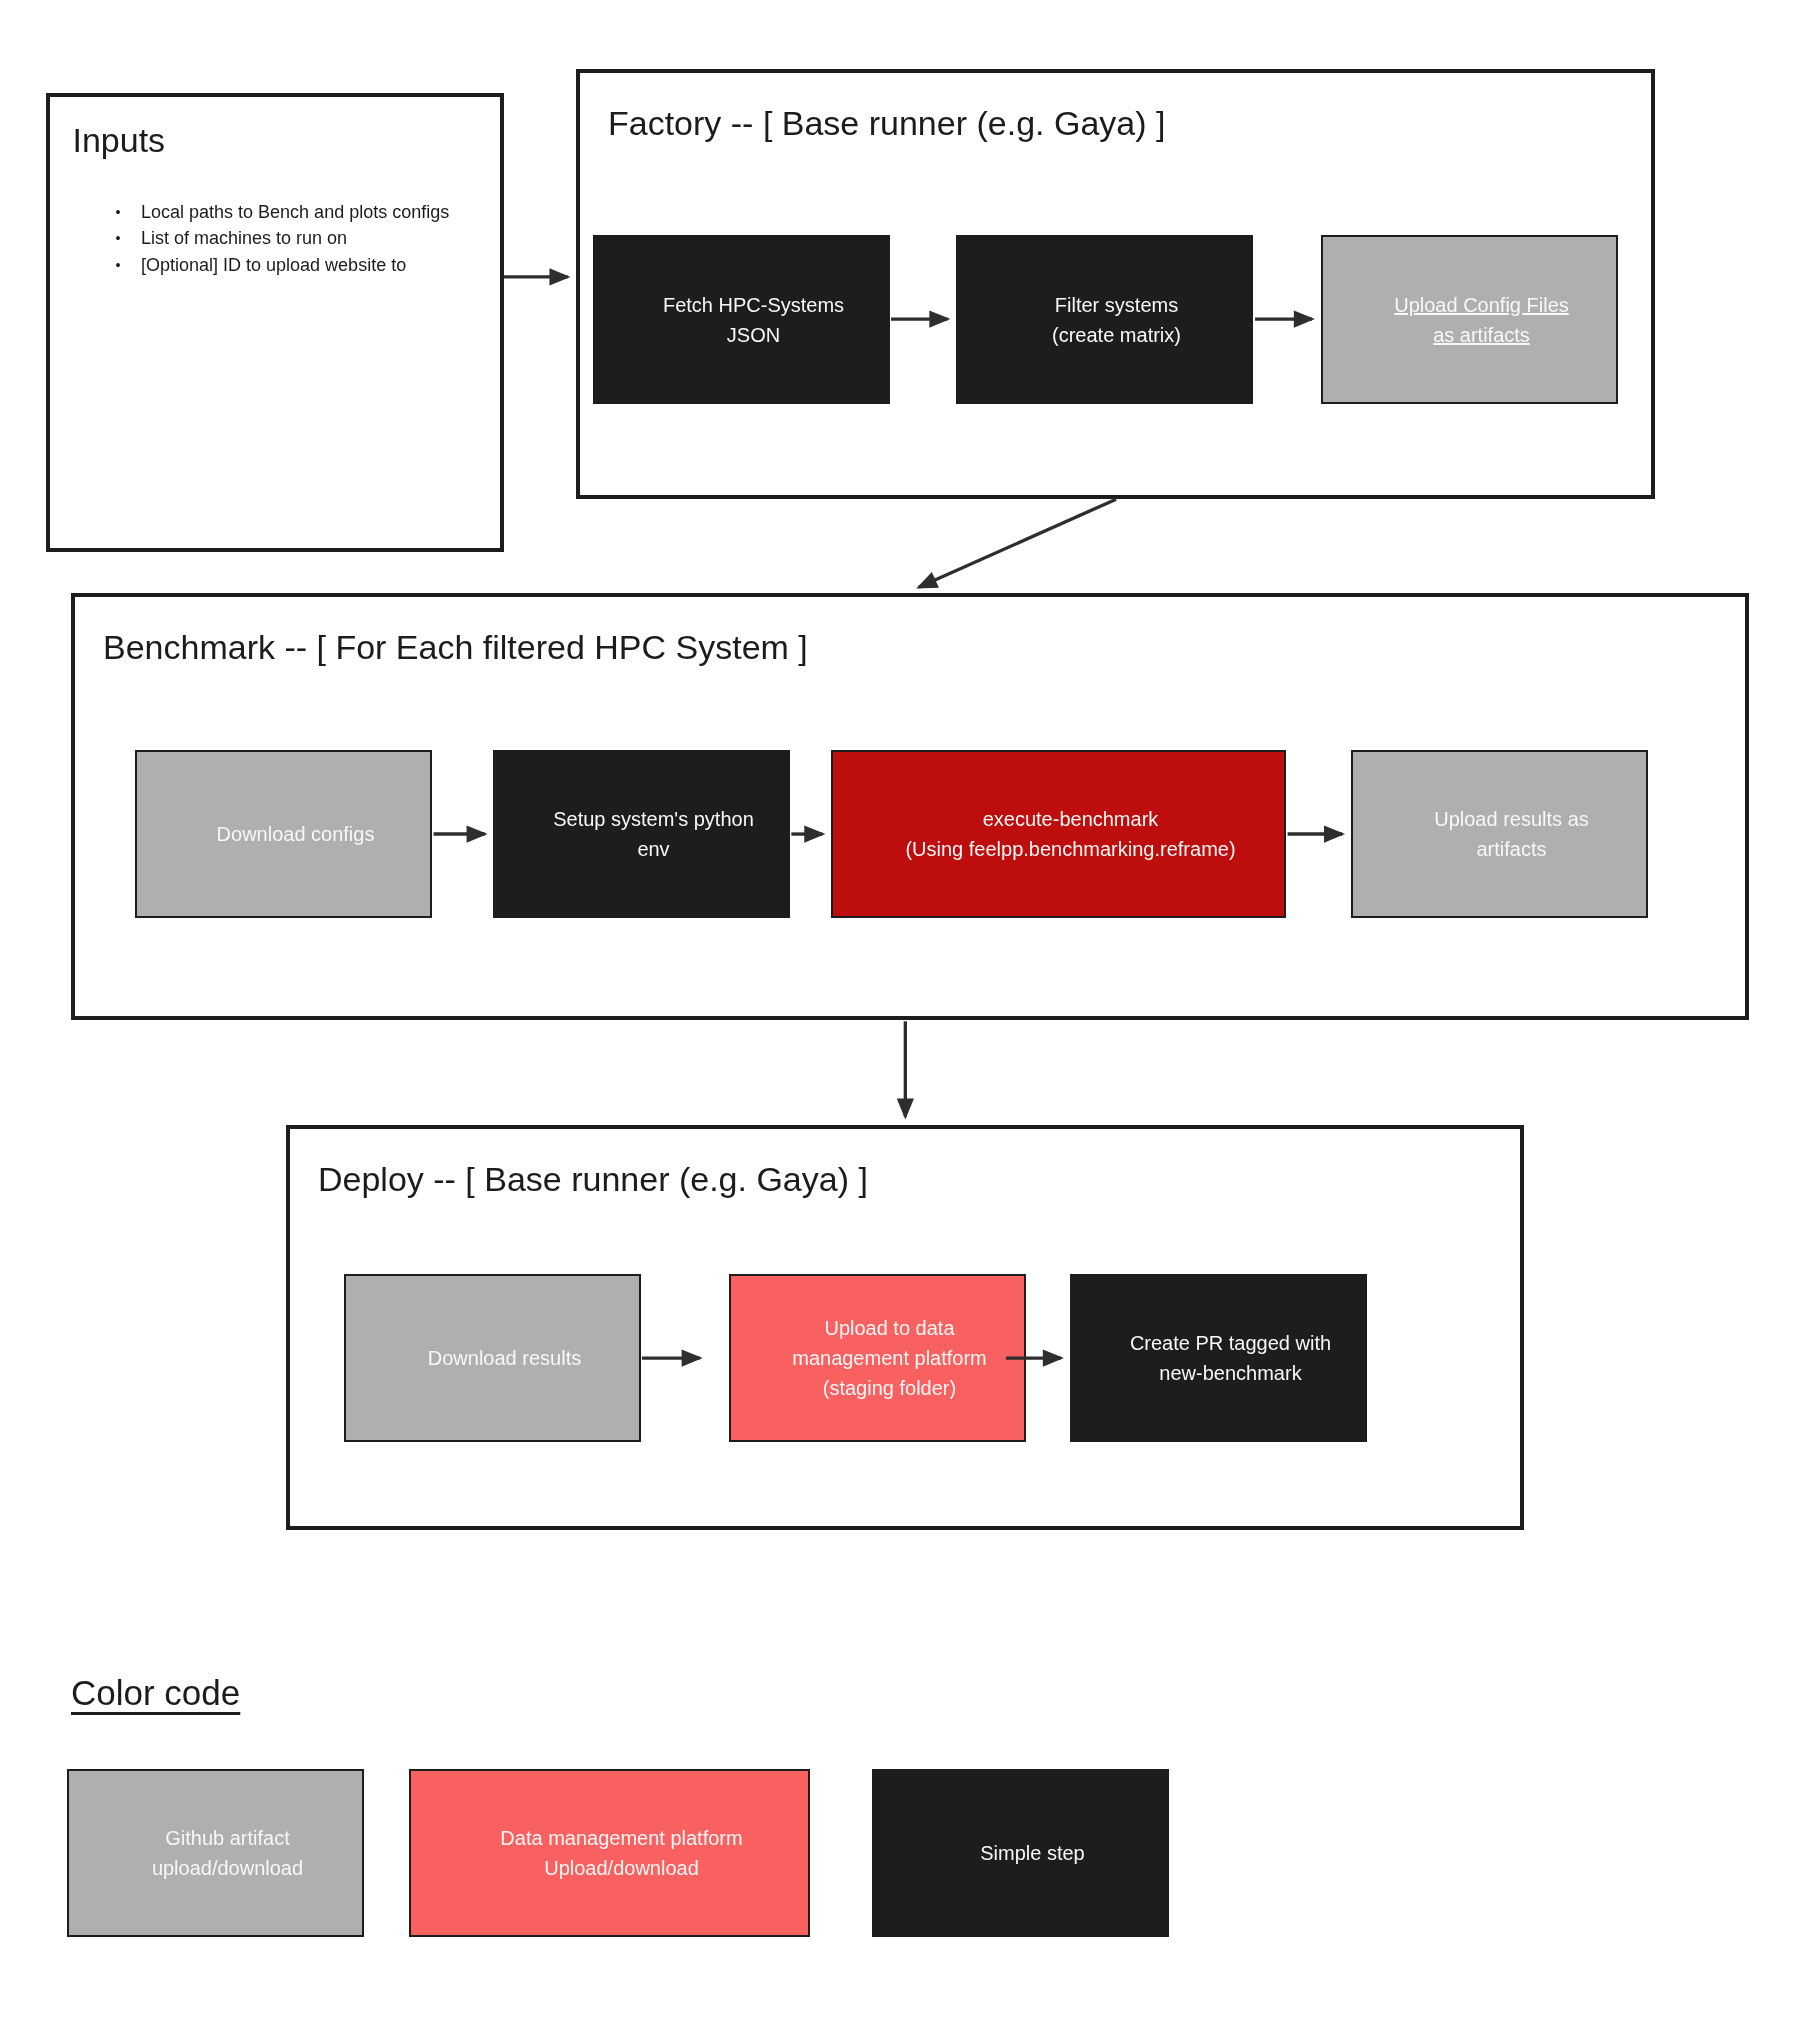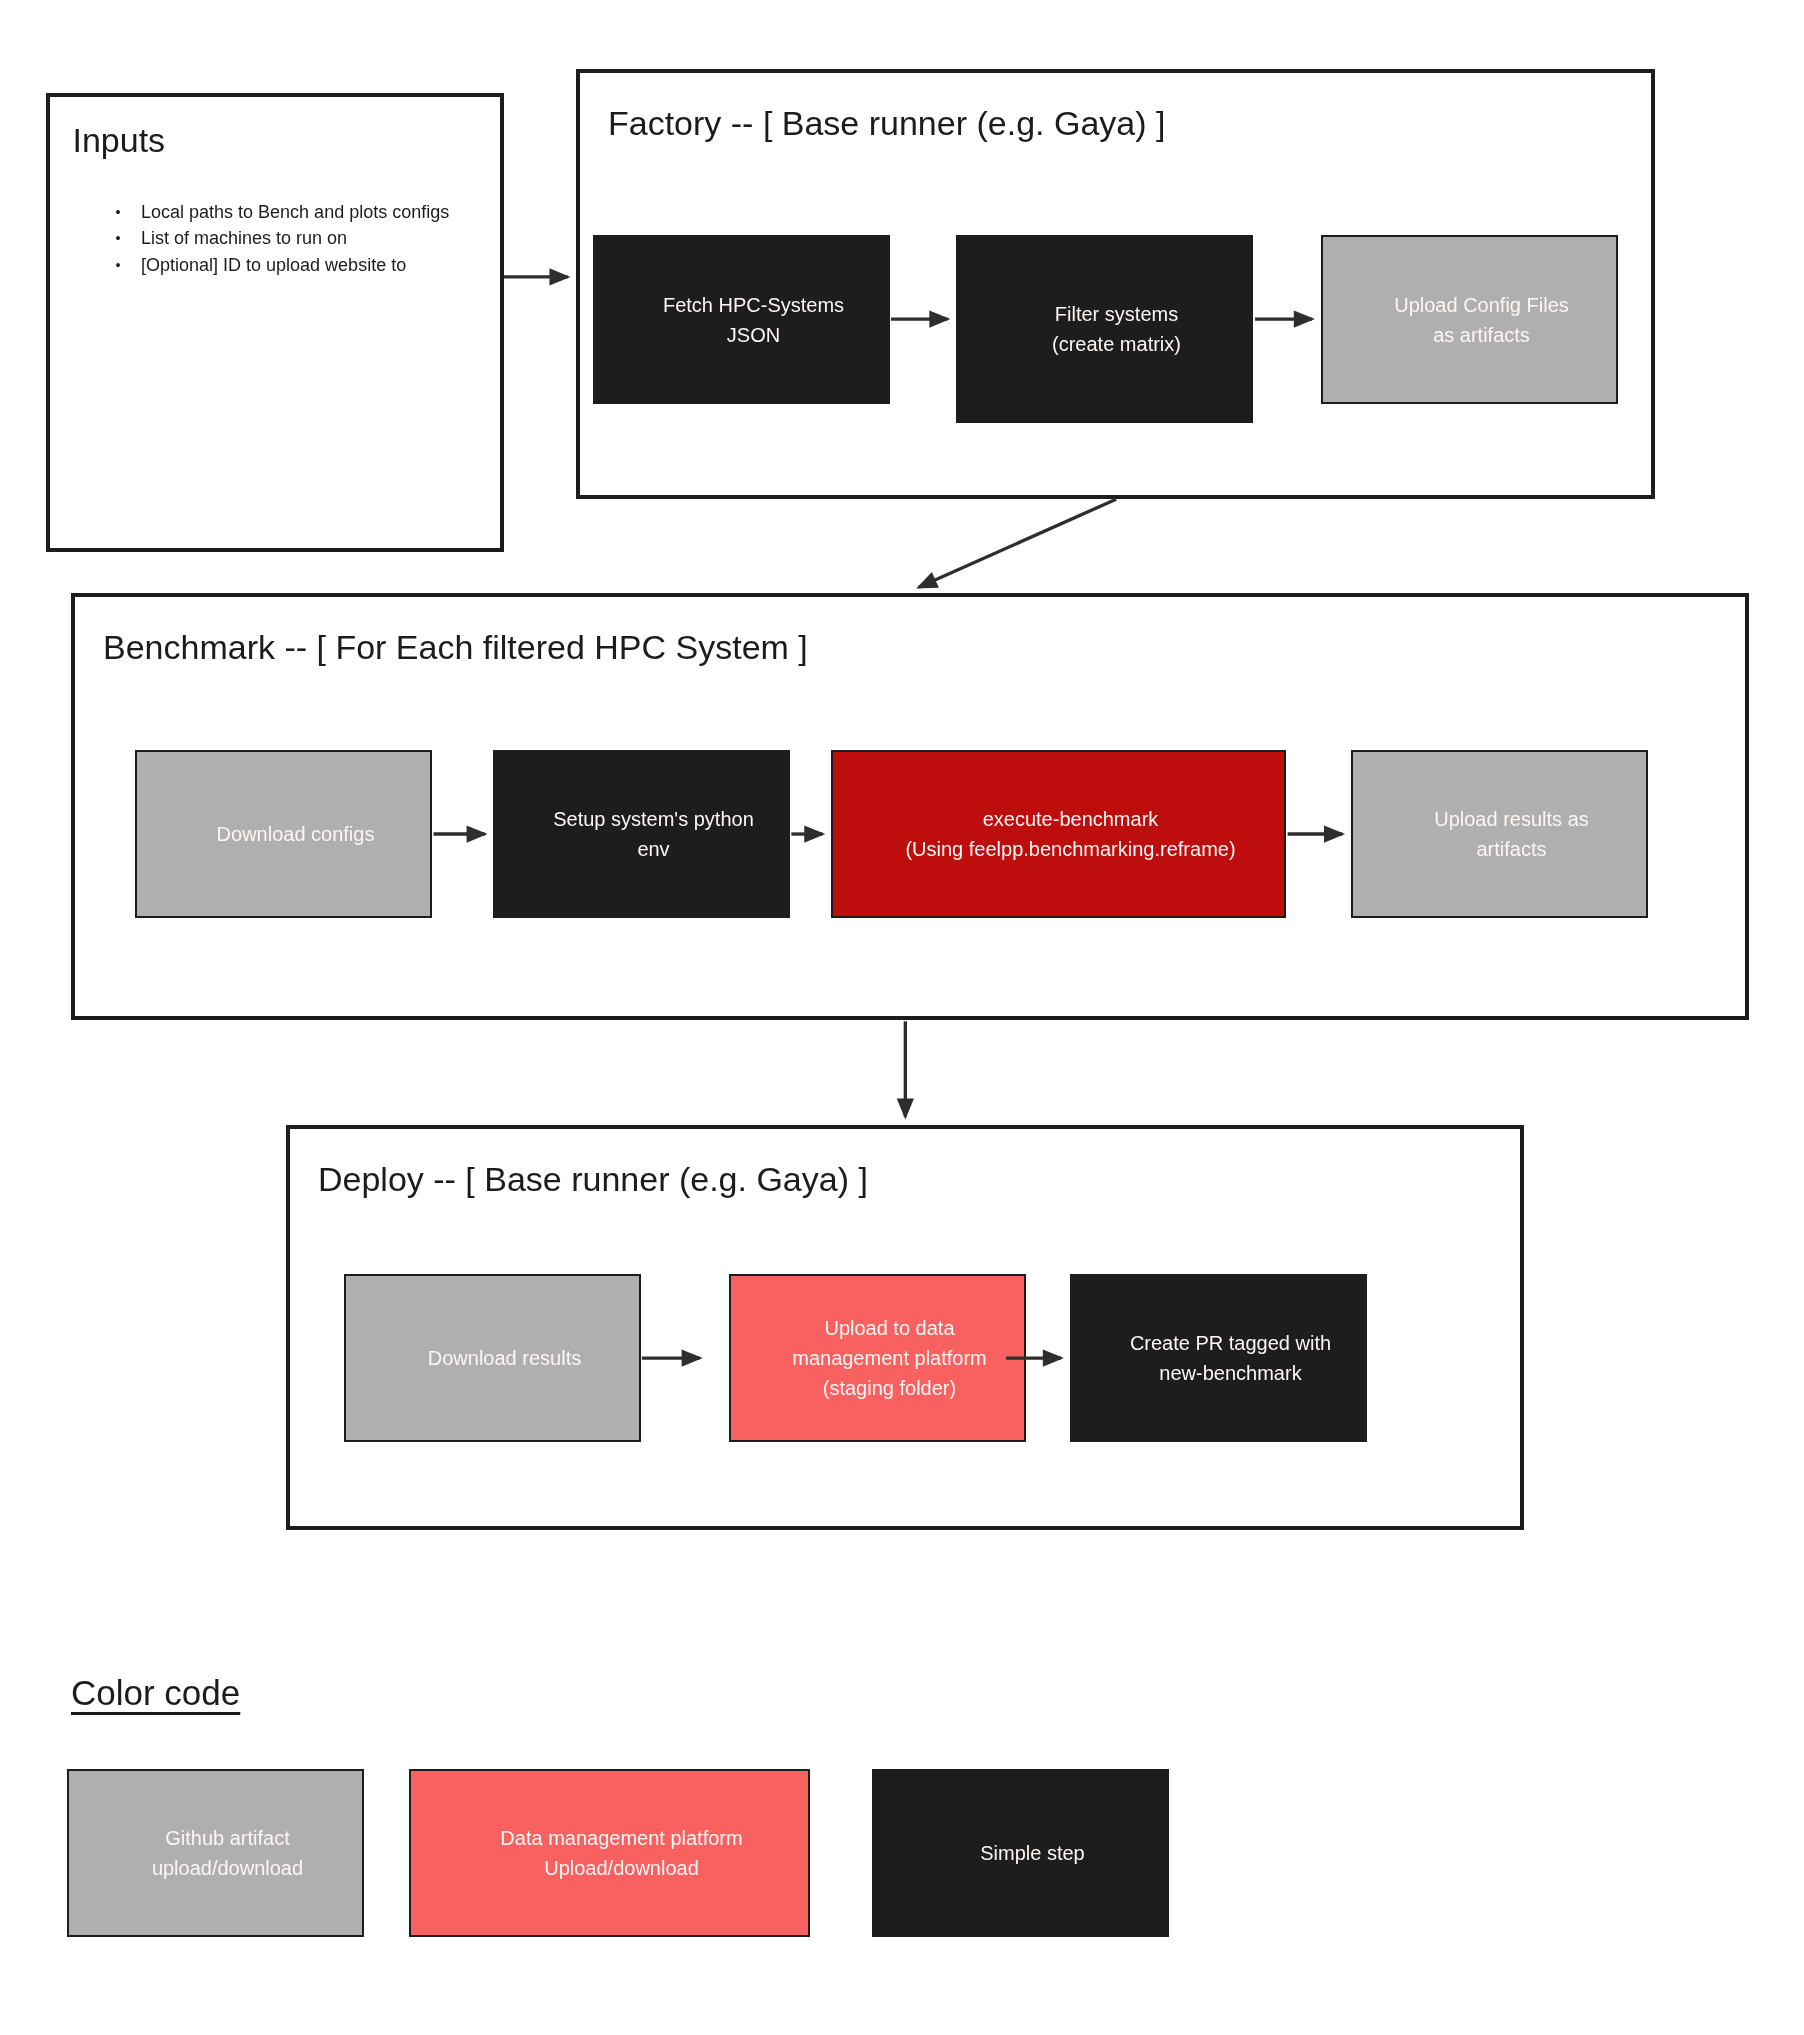--- a/index.html
+++ b/index.html
@@ -51,25 +51,25 @@
     </ul>
   </div>
 
   <div class="section" style="left:576px;top:69px;width:1079px;height:430px;">
     <div class="section-title">Factory -- [ Base runner (e.g. Gaya) ]</div>
   </div>
   <div class="step type-simple" style="left:593px;top:235px;width:297px;height:169px;">
     <span class="lbl">Fetch HPC-Systems
 JSON</span>
   </div>
-  <div class="step type-simple" style="left:956px;top:235px;width:297px;height:188px;">
+  <div class="step type-simple" style="left:956px;top:235px;width:297px;height:169px;">
     <span class="lbl">Filter systems
 (create matrix)</span>
   </div>
-  <div class="step type-artifact" style="left:1321px;top:235px;width:297px;height:169px;">
+  <div class="step type-artifact" style="left:1321px;top:235px;width:297px;height:169px;text-decoration:underline;">
     <span class="lbl">Upload Config Files
 as artifacts</span>
   </div>
 
   <div class="section" style="left:71px;top:593px;width:1678px;height:427px;">
     <div class="section-title">Benchmark -- [ For Each filtered HPC System ]</div>
   </div>
   <div class="step type-artifact" style="left:135px;top:750px;width:297px;height:168px;">
     <span class="lbl">Download configs</span>
   </div>

